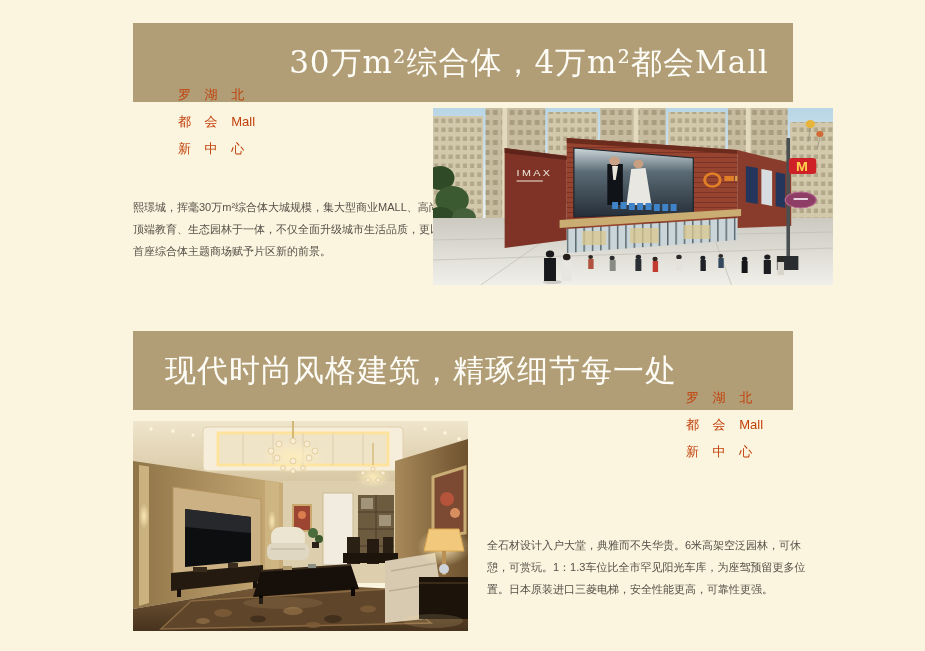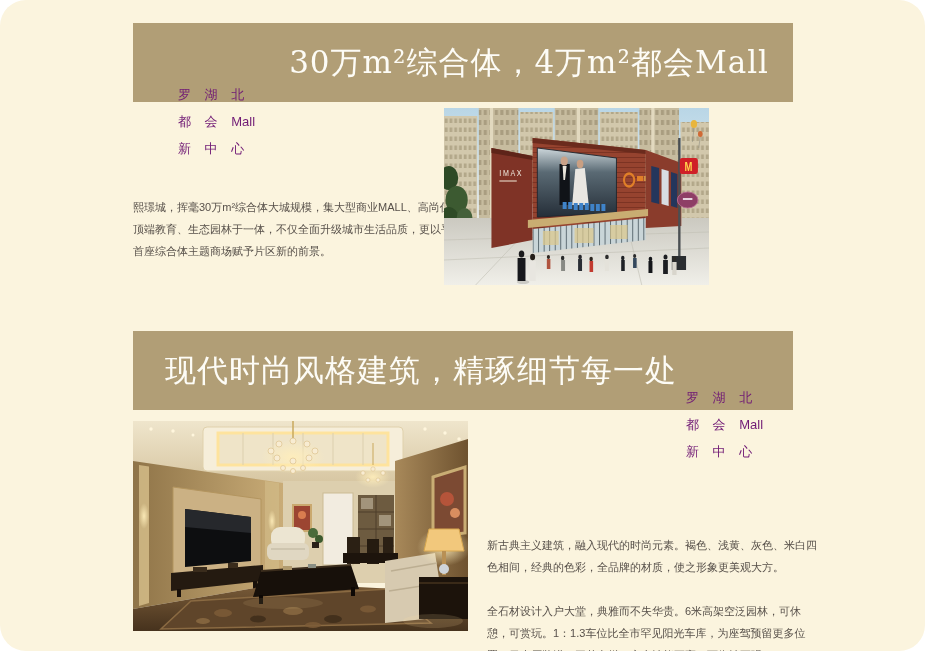--- a/index.html
+++ b/index.html
@@ -2,21 +2,20 @@
 <html><head>
 <meta charset="utf-8">
 <style>
   html,body { margin:0; padding:0; }
   body { font-family: "Liberation Sans", sans-serif; }
   .page {
     position: relative;
     width: 925px; height: 651px;
     background: #fbf4de;
     overflow: hidden;
-    border-radius: 26px;
   }
   .banner {
     position: absolute;
     left: 133px; width: 660px; height: 79px;
     background: #b19e76;
     display: flex; align-items: center;
     box-sizing: border-box;
   }
   .banner--top { top: 23px; justify-content: flex-end; padding-right: 24px; }
   .banner--bottom { top: 331px; justify-content: flex-start; padding-left: 32px; }
@@ -24,21 +23,21 @@
     margin: 0;
     font-family: "DejaVu Serif", "Liberation Serif", serif;
     font-weight: 500;
     font-size: 31px;
     letter-spacing: 1px;
     color: #fdfcf6;
     white-space: nowrap;
   }
   .loc-label {
     position: absolute;
-    color: #701a75;
+    color: #c2410c;
     font-size: 13px;
     line-height: 27px;
     word-spacing: 10px;
     white-space: nowrap;
   }
   .loc-label--one { left: 178px; top: 81px; }
   .loc-label--two { left: 686px; top: 384px; }
   .body-copy {
     position: absolute;
     width: 348px;
@@ -49,21 +48,21 @@
     text-align: justify;
   }
   .body-copy--one { left: 133px; top: 174px; }
   .body-copy--two { left: 487px; top: 512px; }
   .figure {
     position: absolute;
     margin: 0; padding: 0;
     overflow: hidden;
   }
   .figure svg { display: block; width: 100%; height: 100%; }
-  .figure--mall { left: 444px; top: 108px; width: 265px; height: 177px; }
+  .figure--mall { left: 433px; top: 108px; width: 400px; height: 177px; }
   .figure--room { left: 133px; top: 421px; width: 335px; height: 210px; }
 </style>
 </head>
 <body>
 
 <div class="page">
 
   <section>
     <div class="banner banner--top">
       <h1 class="headline">30万m²综合体，4万m²都会Mall</h1>
@@ -245,22 +244,20 @@
       <h1 class="headline">现代时尚风格建筑，精琢细节每一处</h1>
     </div>
 
     <div class="loc-label loc-label--two">
       <div>罗 湖 北</div>
       <div>都 会 Mall</div>
       <div>新 中 心</div>
     </div>
 
     <div class="body-copy body-copy--two">
-      <div>新古典主义建筑，融入现代的时尚元素。褐色、浅黄、灰色、米白四
-色相间，经典的色彩，全品牌的材质，使之形象更美观大方。</div>
       <div>全石材设计入户大堂，典雅而不失华贵。6米高架空泛园林，可休
 憩，可赏玩。1：1.3车位比全市罕见阳光车库，为座驾预留更多位
 置。日本原装进口三菱电梯，安全性能更高，可靠性更强。</div>
     </div>
 
     <figure class="figure figure--room">
       <svg viewBox="0 0 335 210" preserveAspectRatio="none">
         <defs>
           <linearGradient id="ceil" x1="0" y1="0" x2="0" y2="1">
             <stop offset="0" stop-color="#efe5cc"></stop>

